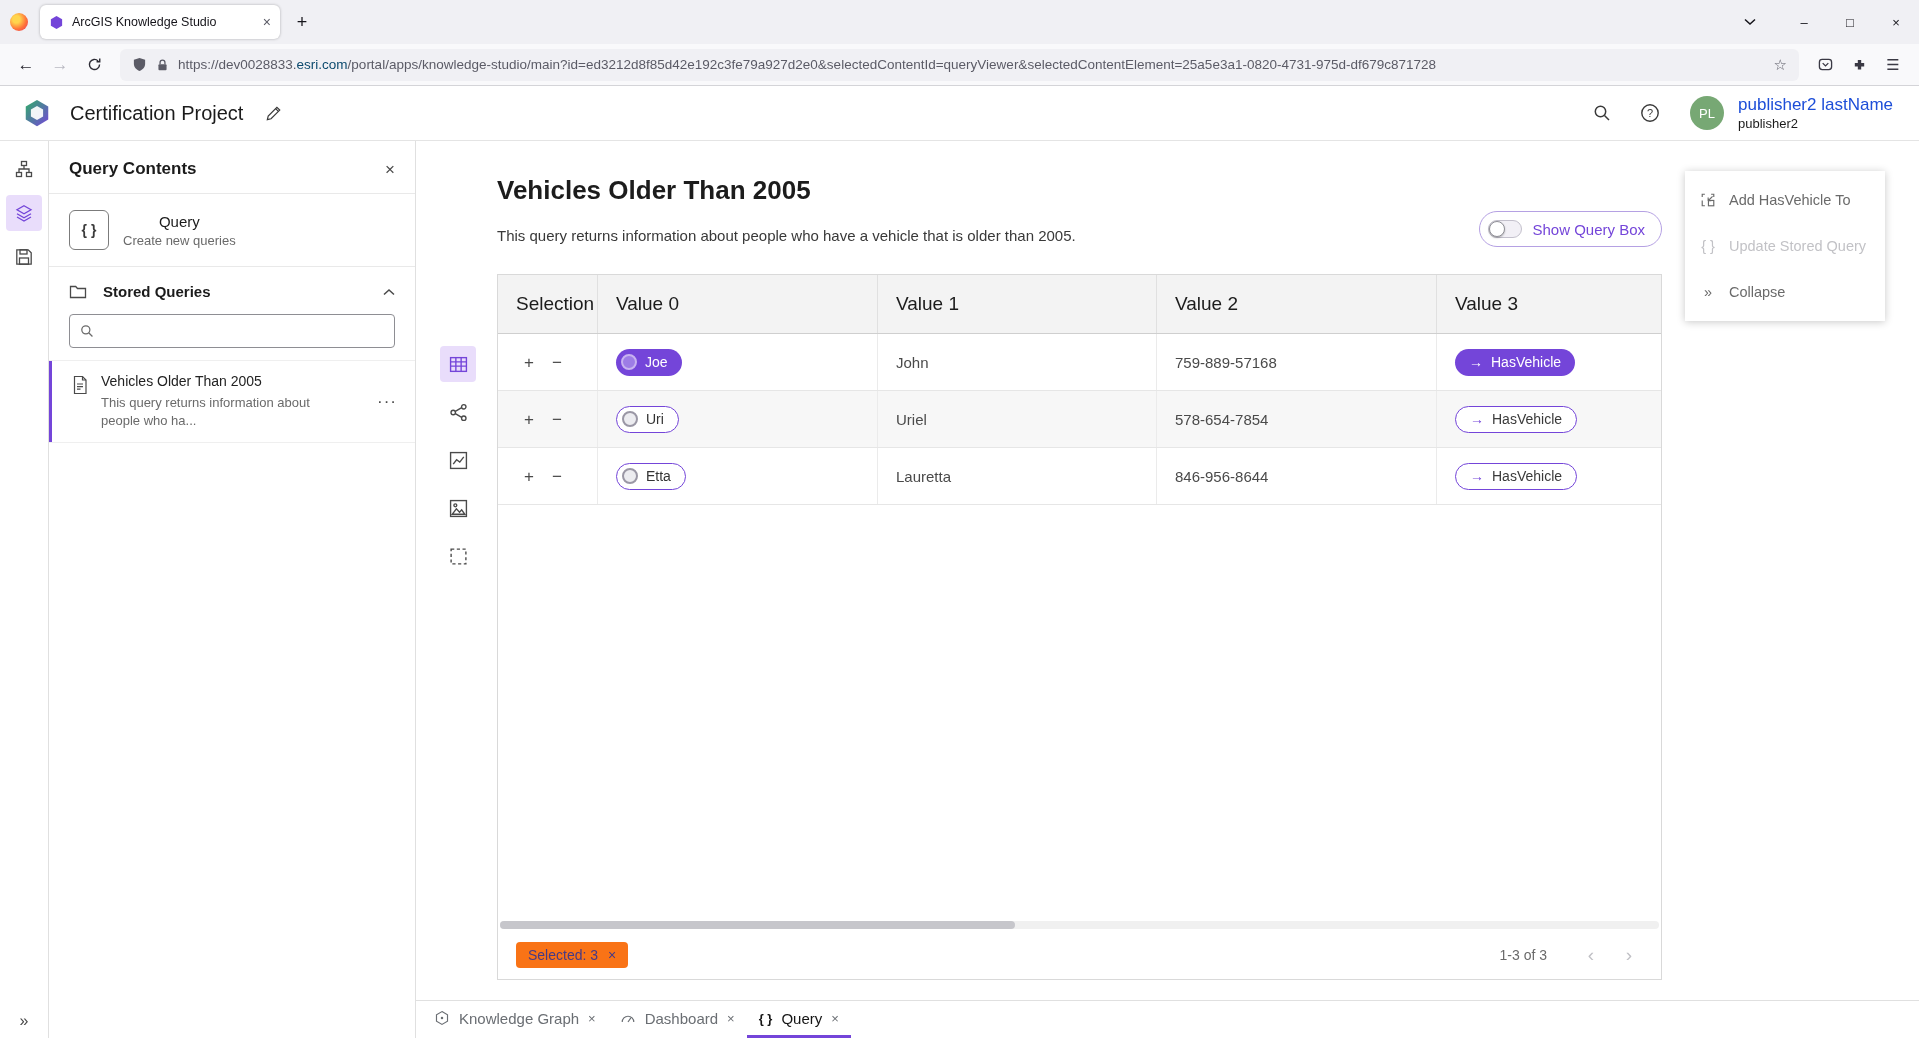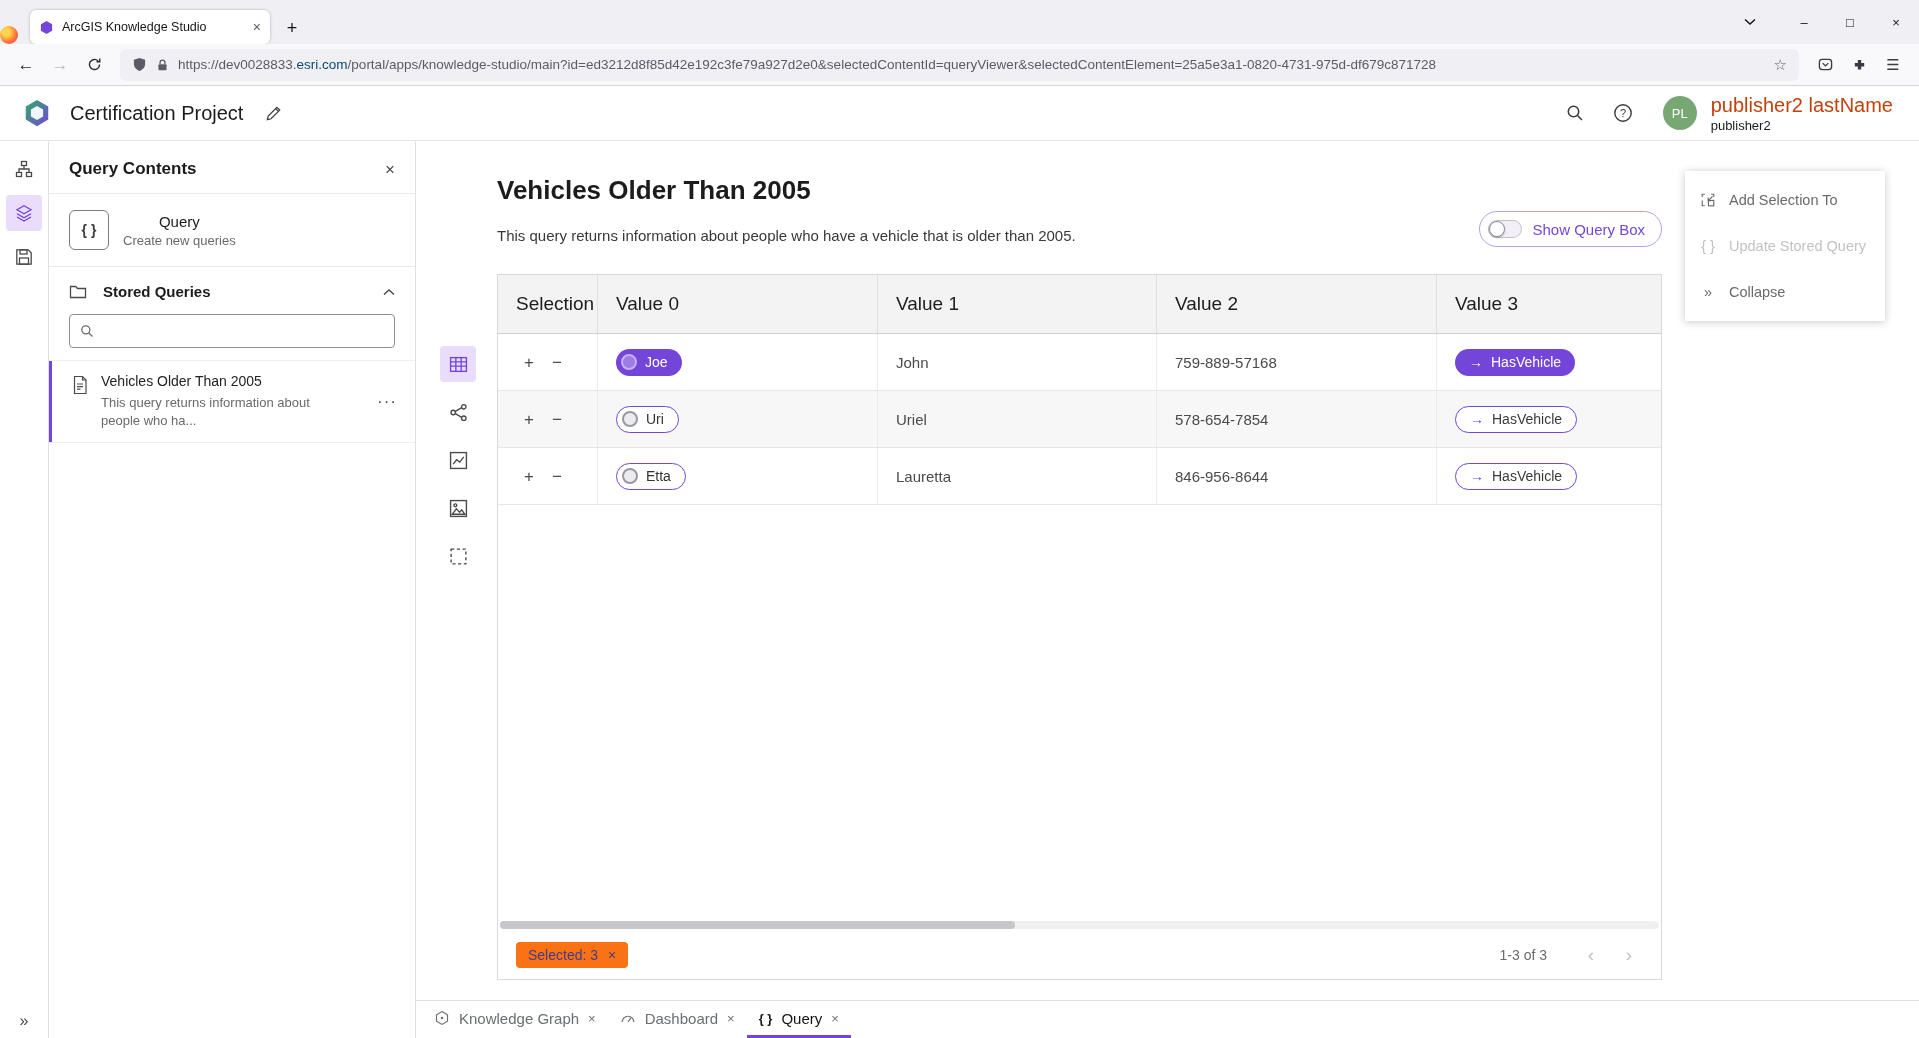--- a/index.html
+++ b/index.html
@@ -3,21 +3,21 @@
 <meta charset="utf-8">
 <style>
   *{margin:0;padding:0;box-sizing:border-box}
   html,body{width:1919px;height:1038px}
   body{font-family:"Liberation Sans","DejaVu Sans",sans-serif;background:#fff;color:#151515;overflow:hidden}
   button{background:none;border:none;font:inherit;color:inherit;cursor:pointer;padding:0}
   svg{display:block}
   .screen{position:relative;width:1919px;height:1038px;display:flex;flex-direction:column;background:#fff}
 
   
-  .tabbar{height:44px;background:#f0f0f4;display:flex;align-items:flex-end;flex:none}
+  .tabbar{height:44px;background:#f0f0f4;display:flex;align-items:center;padding-left:10px;flex:none}
   .fx-badge{width:18px;height:18px;border-radius:50%;background:radial-gradient(circle at 35% 35%,#ffd54d 0 22%,#ff7139 60%,#e3366a 100%);margin-right:12px;flex:none}
   .tab{width:240px;height:34px;background:#fff;border-radius:6px;box-shadow:0 0 3px rgba(0,0,0,.28);display:flex;align-items:center;gap:8px;padding:0 9px;flex:none}
   .favicon{flex:none}
   .tab-title{font-size:12.5px;flex:1;white-space:nowrap;overflow:hidden;text-overflow:ellipsis;color:#15141a}
   .tab-close{color:#5b5b66;font-size:14px;line-height:1}
   .newtab{width:32px;height:32px;margin-left:6px;font-size:18px;color:#15141a;border-radius:6px;display:flex;align-items:center;justify-content:center}
   .tb-spacer{flex:1}
   .wc{width:46px;height:44px;display:flex;align-items:center;justify-content:center;font-size:13px;color:#15141a}
   .list-tabs{width:34px;height:44px;display:flex;align-items:center;justify-content:center;color:#15141a;margin-right:14px}
 
@@ -30,21 +30,21 @@
   .star{font-size:15px;color:#5b5b66}
   .chromebtn{width:32px;height:32px;border-radius:4px;display:flex;align-items:center;justify-content:center;color:#3a3944;font-size:15px}
 
   
   .app-header{height:55px;background:#fff;border-bottom:1px solid #e4e4e4;display:flex;align-items:center;padding:0 22px;gap:12px;flex:none}
   .app-title{font-size:20px;font-weight:500;color:#1b1b1b;margin-left:6px}
   .icon-btn{width:36px;height:36px;border-radius:50%;display:flex;align-items:center;justify-content:center;color:#3a3a3a}
   .hdr-spacer{flex:1}
   .avatar{width:34px;height:34px;border-radius:50%;background:#77a874;color:#fff;font-size:13px;display:flex;align-items:center;justify-content:center;margin-left:10px;flex:none}
   .user-block{line-height:1.3;margin:0 4px 0 2px}
-  .user-name{font-size:20px;color:#c2410c}
+  .user-name{font-size:17px;color:#1d4ed8}
   .user-sub{font-size:13px;color:#1b1b1b}
 
   
   .app-body{flex:1;display:flex;min-height:0}
 
   .rail{width:49px;border-right:1px solid #e0e0e0;display:flex;flex-direction:column;align-items:center;padding-top:10px;gap:8px;position:relative;flex:none;background:#fff}
   .rail-btn{width:36px;height:36px;border-radius:4px;display:flex;align-items:center;justify-content:center;color:#4a4a4a}
   .rail-btn.active{background:#e9ddfb;color:#7445d9}
   .rail-expand{position:absolute;bottom:8px;left:0;width:48px;text-align:center;color:#4a4a4a;font-size:16px}
 
@@ -494,21 +494,21 @@
 
   <div class="ctx-menu">
     <button class="ctx-item">
       <span class="mi">
         <svg width="16" height="16" viewBox="0 0 18 18" fill="none" stroke="currentColor" stroke-width="1.3">
             <path d="M2.5 5.5v-3h3M12.5 2.5h3v3M2.5 9.5v3M5.5 15.5h-3v-3"></path>
             <path d="M9 8v7M9 15l-2.5-2.5M9 15l2.5-2.5" transform="translate(3 -4) rotate(45 9 11)"></path>
             <rect x="9.5" y="9.5" width="6" height="6"></rect>
           </svg>
       </span>
-      <span>Add Selection To</span>
+      <span>Add HasVehicle To</span>
     </button>
     <button class="ctx-item disabled">
       <span class="mi">{ }</span>
       <span>Update Stored Query</span>
     </button>
     <button class="ctx-item">
       <span class="mi">»</span>
       <span>Collapse</span>
     </button>
   </div>

